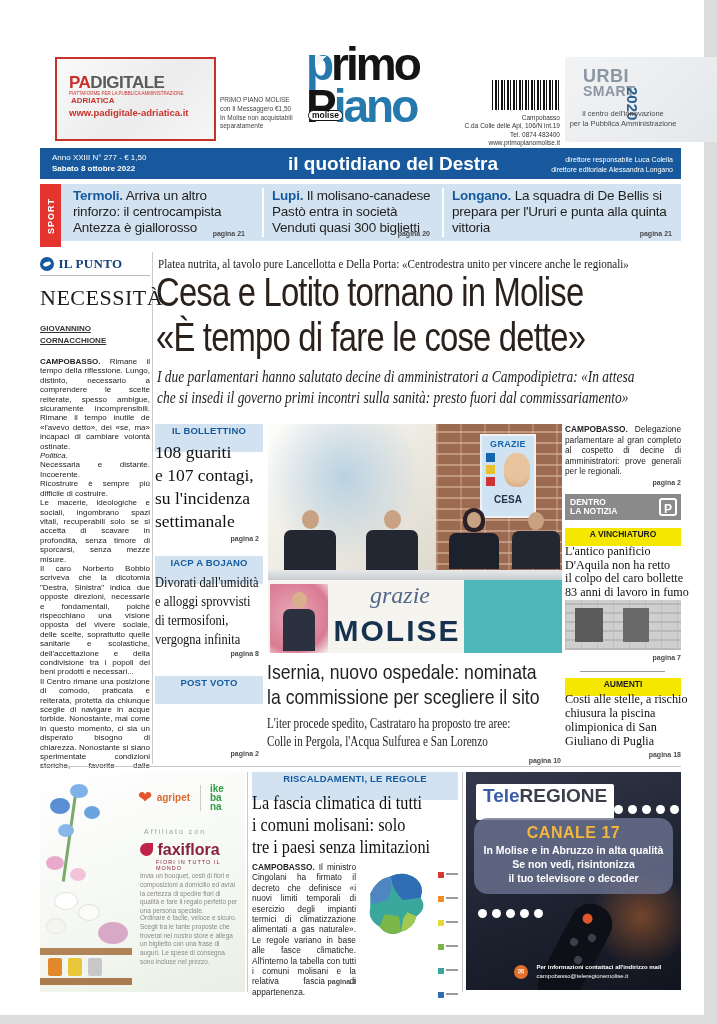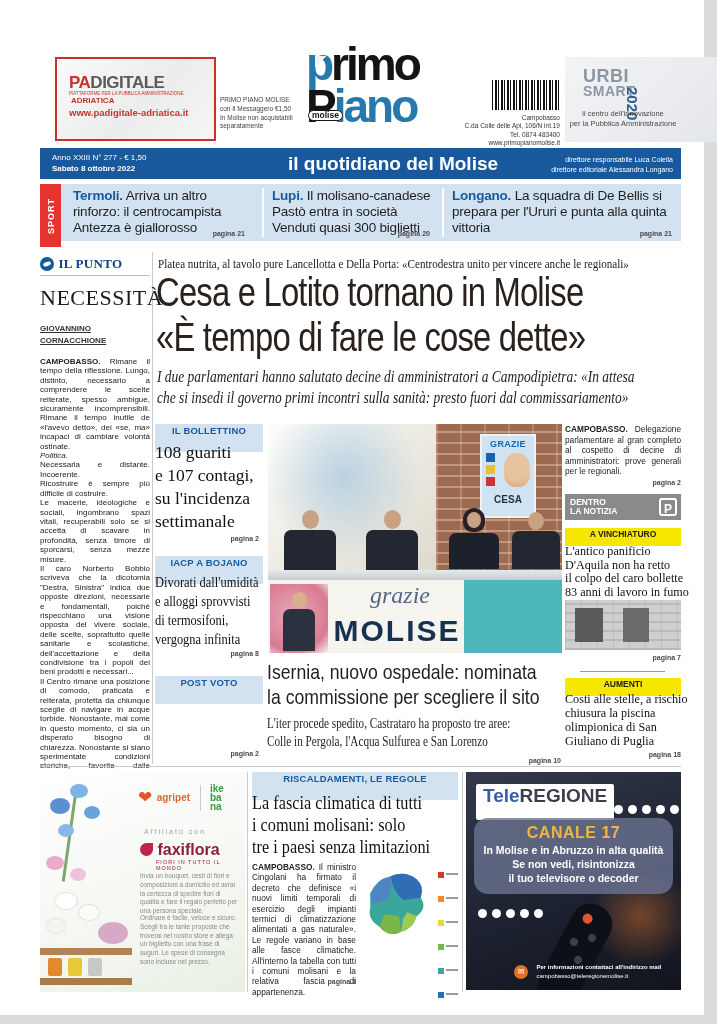--- a/index.html
+++ b/index.html
@@ -93,21 +93,21 @@
     <div class="abs b" style="left:76px;top:30px;font-size:15px;color:#2b5f8e;transform:rotate(90deg);transform-origin:left top;">2020</div>
     <div class="abs pre center" style="left:4px;top:52px;width:108px;font-size:7.5px;line-height:1.3;color:#4a4a4a;">il centro dell'innovazione
 per la Pubblica Amministrazione</div>
   </div>
 
   <div class="abs bluebar" style="left:40px;top:148px;width:641px;height:31px;">
     <div class="abs" style="left:12px;top:5px;font-size:8px;line-height:1.35;">
       <div>Anno XXIII N° 277 - € 1,50</div>
       <div class="b">Sabato 8 ottobre 2022</div>
     </div>
-    <div class="abs b" style="left:248px;top:5px;font-size:19px;">il quotidiano del Molise</div>
+    <div class="abs b" style="left:248px;top:5px;font-size:19px;">il quotidiano del Destra</div>
     <div class="abs pre right" style="right:8px;top:7px;font-size:7px;line-height:1.4;">direttore responsabile Luca Colella
 direttore editoriale Alessandra Longano</div>
   </div>
 
   <div class="abs sport-tab" style="left:40px;top:184px;width:21px;height:63px;">
     <div class="abs b" style="left:-14px;top:27px;width:50px;color:#fff;font-size:9px;letter-spacing:1px;transform:rotate(-90deg);text-align:center;">SPORT</div>
   </div>
   <div class="abs sport-bg" style="left:61px;top:184px;width:620px;height:57px;">
     <div class="abs" style="left:201px;top:4px;width:2px;height:49px;background:#fff;"></div>
     <div class="abs" style="left:381px;top:4px;width:2px;height:49px;background:#fff;"></div>

